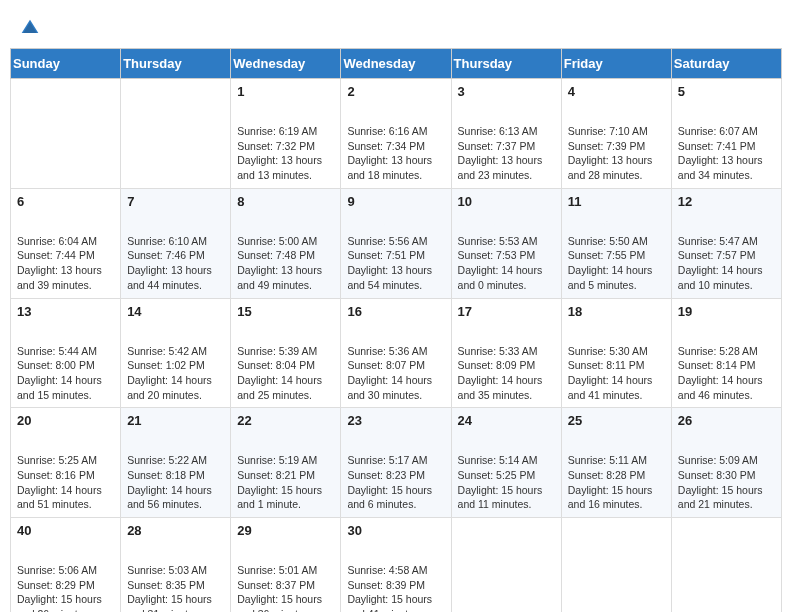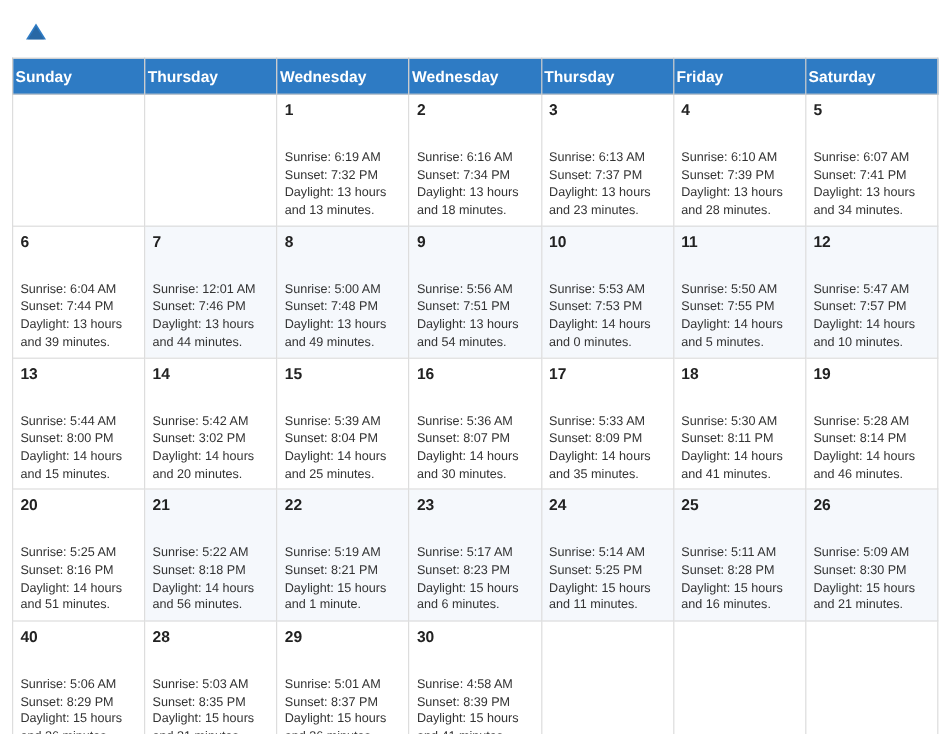--- a/index.html
+++ b/index.html
@@ -151,21 +151,21 @@
         </td>
         <td>
           <span class="day-num">3</span>
           <div class="day-info">Sunrise: 6:13 AM
 Sunset: 7:37 PM
 Daylight: 13 hours
 and 23 minutes.</div>
         </td>
         <td>
           <span class="day-num">4</span>
-          <div class="day-info">Sunrise: 6:10 AM
+          <div class="day-info">Sunrise: 7:10 AM
 Sunset: 7:39 PM
 Daylight: 13 hours
 and 28 minutes.</div>
         </td>
         <td>
           <span class="day-num">5</span>
           <div class="day-info">Sunrise: 6:07 AM
 Sunset: 7:41 PM
 Daylight: 13 hours
 and 34 minutes.</div>
@@ -174,21 +174,21 @@
       <tr class="row-alt">
         <td>
           <span class="day-num">6</span>
           <div class="day-info">Sunrise: 6:04 AM
 Sunset: 7:44 PM
 Daylight: 13 hours
 and 39 minutes.</div>
         </td>
         <td>
           <span class="day-num">7</span>
-          <div class="day-info">Sunrise: 12:01 AM
+          <div class="day-info">Sunrise: 6:10 AM
 Sunset: 7:46 PM
 Daylight: 13 hours
 and 44 minutes.</div>
         </td>
         <td>
           <span class="day-num">8</span>
           <div class="day-info">Sunrise: 5:00 AM
 Sunset: 7:48 PM
 Daylight: 13 hours
 and 49 minutes.</div>
@@ -226,21 +226,21 @@
         <td>
           <span class="day-num">13</span>
           <div class="day-info">Sunrise: 5:44 AM
 Sunset: 8:00 PM
 Daylight: 14 hours
 and 15 minutes.</div>
         </td>
         <td>
           <span class="day-num">14</span>
           <div class="day-info">Sunrise: 5:42 AM
-Sunset: 3:02 PM
+Sunset: 1:02 PM
 Daylight: 14 hours
 and 20 minutes.</div>
         </td>
         <td>
           <span class="day-num">15</span>
           <div class="day-info">Sunrise: 5:39 AM
 Sunset: 8:04 PM
 Daylight: 14 hours
 and 25 minutes.</div>
         </td>

